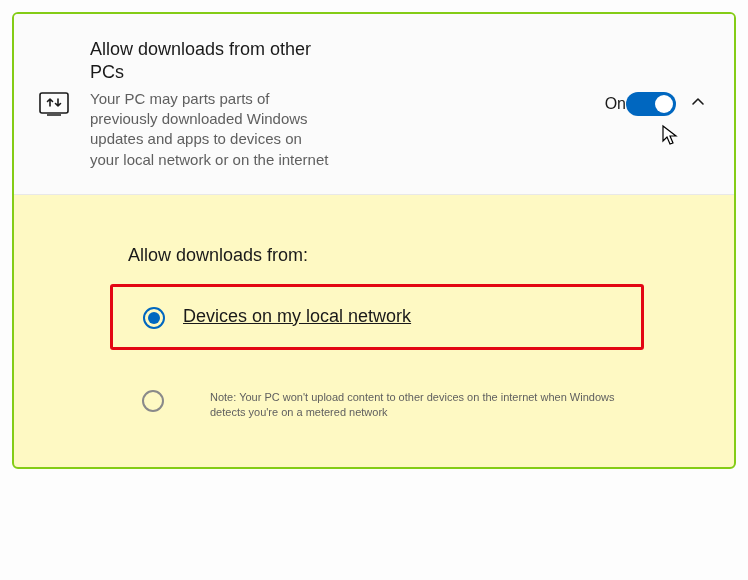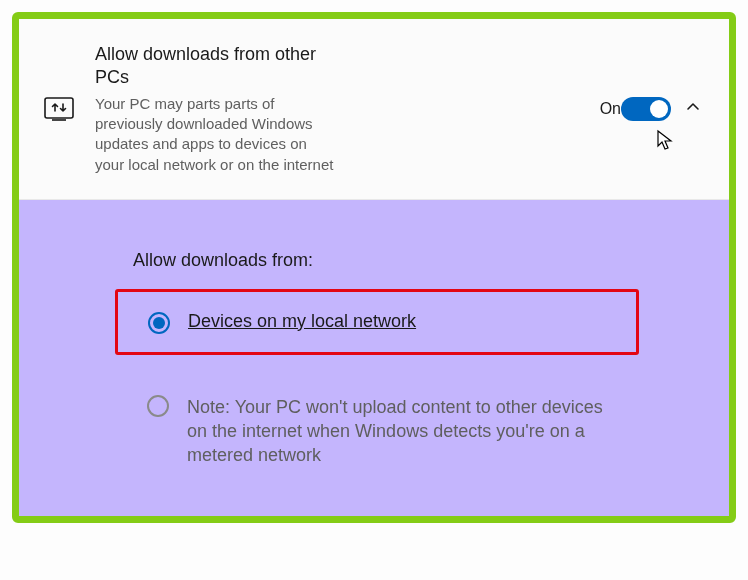--- a/index.html
+++ b/index.html
@@ -4,23 +4,23 @@
   <style>
     * { box-sizing: border-box; margin: 0; padding: 0; }
     body {
       font-family: "Segoe UI", -apple-system, sans-serif;
       background: #fdfdfd;
       width: 748px;
       height: 580px;
       padding: 12px;
     }
     .card {
-      border: 7px solid #84cc16;
+      border: 2px solid #84cc16;
       border-radius: 6px;
-      background: #c4b5fd;
+      background: #fef9c3;
       overflow: hidden;
     }
     .header-row {
       display: flex;
       align-items: center;
       padding: 24px 28px 24px 24px;
       background: #fbfbfb;
       border-bottom: 1px solid #e8e8e8;
       gap: 20px;
     }
@@ -128,24 +128,25 @@
       border-radius: 50%;
     }
     .radio-text { flex: 1; }
     .radio-label {
       font-size: 18px;
       color: #1a1a1a;
       line-height: 1.3;
       text-decoration: underline;
     }
     .radio-note {
-      font-size: 18px;
+      font-size: 11px;
       color: #5f5f5f;
       line-height: 1.35;
       margin-top: 2px;
+      margin-left: 28px;
     }
   </style>
 </head>
 <body>
 
 <div class="card">
 
   <div class="header-row">
     <div class="header-icon">
       <svg width="30" height="24" viewBox="0 0 30 24" fill="none">

